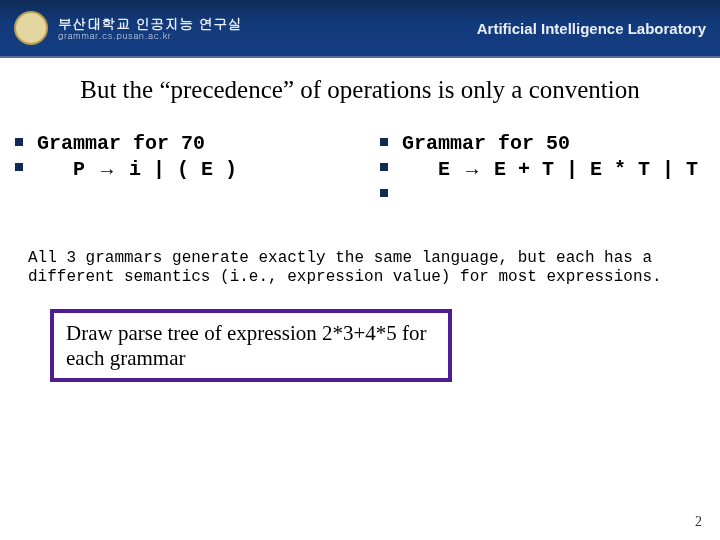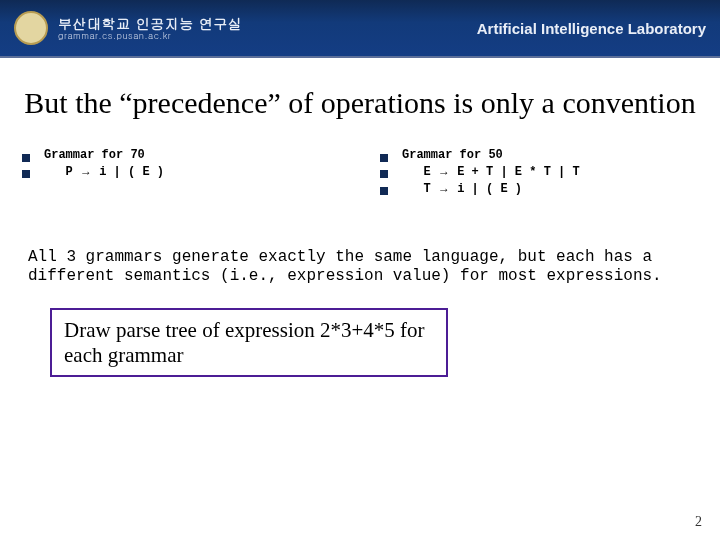--- a/index.html
+++ b/index.html
@@ -59,32 +59,32 @@
     font-size: 15px;
     font-weight: bold;
     color: #e9eef7;
   }
   .hr {
     height: 2px;
     background: #5c6f99;
   }
   .title {
     text-align: center;
-    font-size: 30px;
-    margin-top: 28px;
+    font-size: 25px;
+    margin-top: 18px;
     margin-bottom: 28px;
     padding: 0 20px;
     color: #000;
   }
   .columns {
     display: flex;
-    padding: 0 22px;
+    padding: 0 15px;
     gap: 40px;
     font-family: "Courier New", monospace;
-    font-size: 12px;
+    font-size: 20px;
     font-weight: bold;
   }
   .col {
     flex: 1;
   }
   .bullet-row {
     display: flex;
     align-items: flex-start;
     margin-bottom: 2px;
   }
@@ -104,21 +104,21 @@
   }
   .paragraph {
     font-family: "Courier New", monospace;
     font-size: 16px;
     padding: 0 28px;
     margin-top: 50px;
     line-height: 1.2;
   }
   .callout {
     margin: 22px 50px 0 50px;
-    border: 2px solid #4c1d95;
+    border: 4px solid #4c1d95;
     padding: 8px 12px;
     font-size: 21px;
     width: 370px;
     line-height: 1.15;
   }
   .pagenum {
     position: absolute;
     bottom: 10px;
     right: 18px;
     font-size: 14px;
@@ -159,21 +159,20 @@
       <div class="bullet-row">
         <div class="bul"></div>
         <div class="code">Grammar for 50</div>
       </div>
       <div class="bullet-row">
         <div class="bul"></div>
         <div class="code">   <span>E</span> <span class="arrow">→</span> <span>E + T | E * T | T</span></div>
       </div>
       <div class="bullet-row">
         <div class="bul"></div>
-        <div class="code">   <span>T</span> <span class="arrow">→</span> <span>i | ( E )</span></div>
       </div>
     </div>
   </div>
 
   <div class="paragraph">All 3 grammars generate exactly the same language, but each has a different semantics (i.e., expression value) for most expressions.</div>
 
   <div class="callout">Draw parse tree of expression 2*3+4*5 for each grammar</div>
 
   <div class="pagenum">2</div>
 

